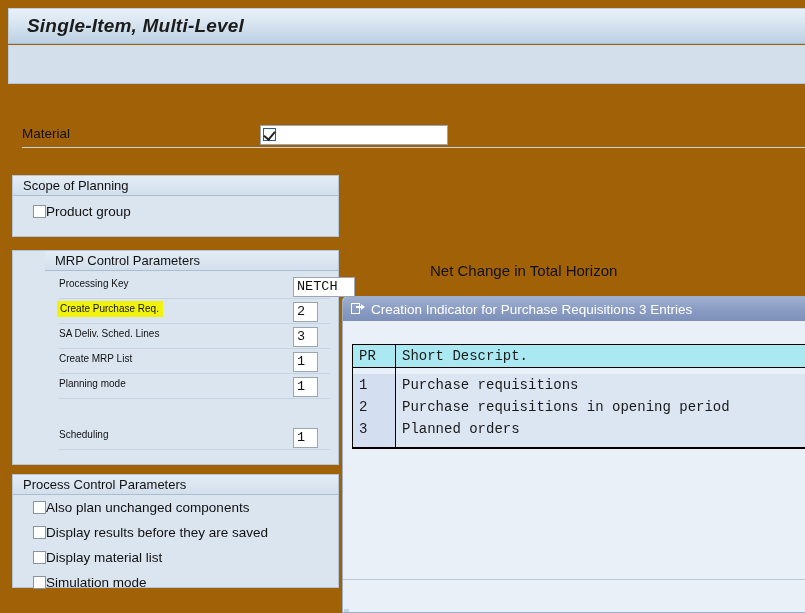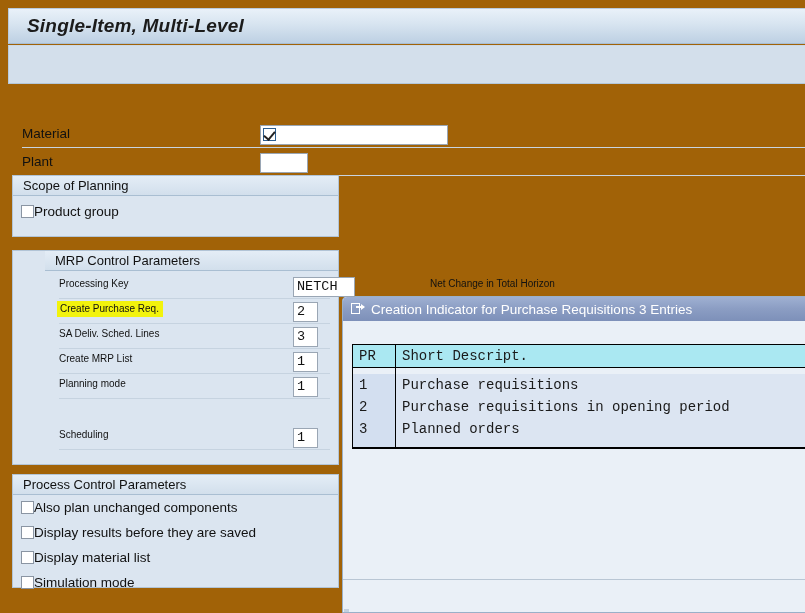--- a/index.html
+++ b/index.html
@@ -136,21 +136,21 @@
     line-height: 19px;
     box-sizing: border-box;
     white-space: nowrap;
   }
   .group-body { position: relative; }
 
   
   .cbrow {
     position: relative;
     height: 25px;
-    padding-left: 8px;
+    padding-left: 20px;
   }
   .cbox {
     display: inline-block;
     width: 13px;
     height: 13px;
     border: 1px solid #8a95a3;
     background: #fff;
     box-sizing: border-box;
     vertical-align: -2px;
   }
@@ -196,22 +196,22 @@
   }
   .hl {
     background: #f2f30c;
     padding: 0 2px 1px 1px;
     box-shadow: 0 0 0 2px #f2f30c;
   }
 
   .nettext {
     position: absolute;
     left: 430px;
-    top: 278px;
-    font-size: 10px;
+    top: 262px;
+    font-size: 15px;
     color: #111;
     white-space: nowrap;
   }
 
   
   .dialog {
     position: absolute;
     left: 342px;
     top: 296px;
     width: 470px;
@@ -339,25 +339,20 @@
   <div class="topform">
 
     <div class="formrow">
       <span class="flabel">Material</span>
       <span class="fline"></span>
       <span class="inp" style="left:260px; top:2px; width:188px;">
         <span class="chk-cursor"></span>
       </span>
     </div>
 
-    <div class="formrow" style="margin-top:2px;">
-      <span class="flabel">Plant</span>
-      <span class="fline"></span>
-      <span class="inp" style="left:260px; top:2px; width:48px;"></span>
-    </div>
   </div>
 
   <div class="group" style="left:12px; top:175px; width:327px; height:62px;">
     <div class="group-hdr">Scope of Planning</div>
     <div class="group-body">
       <div class="cbrow" style="padding-top:6px;">
         <span class="cbox"></span><span class="cblabel">Product group</span>
       </div>
     </div>
   </div>

